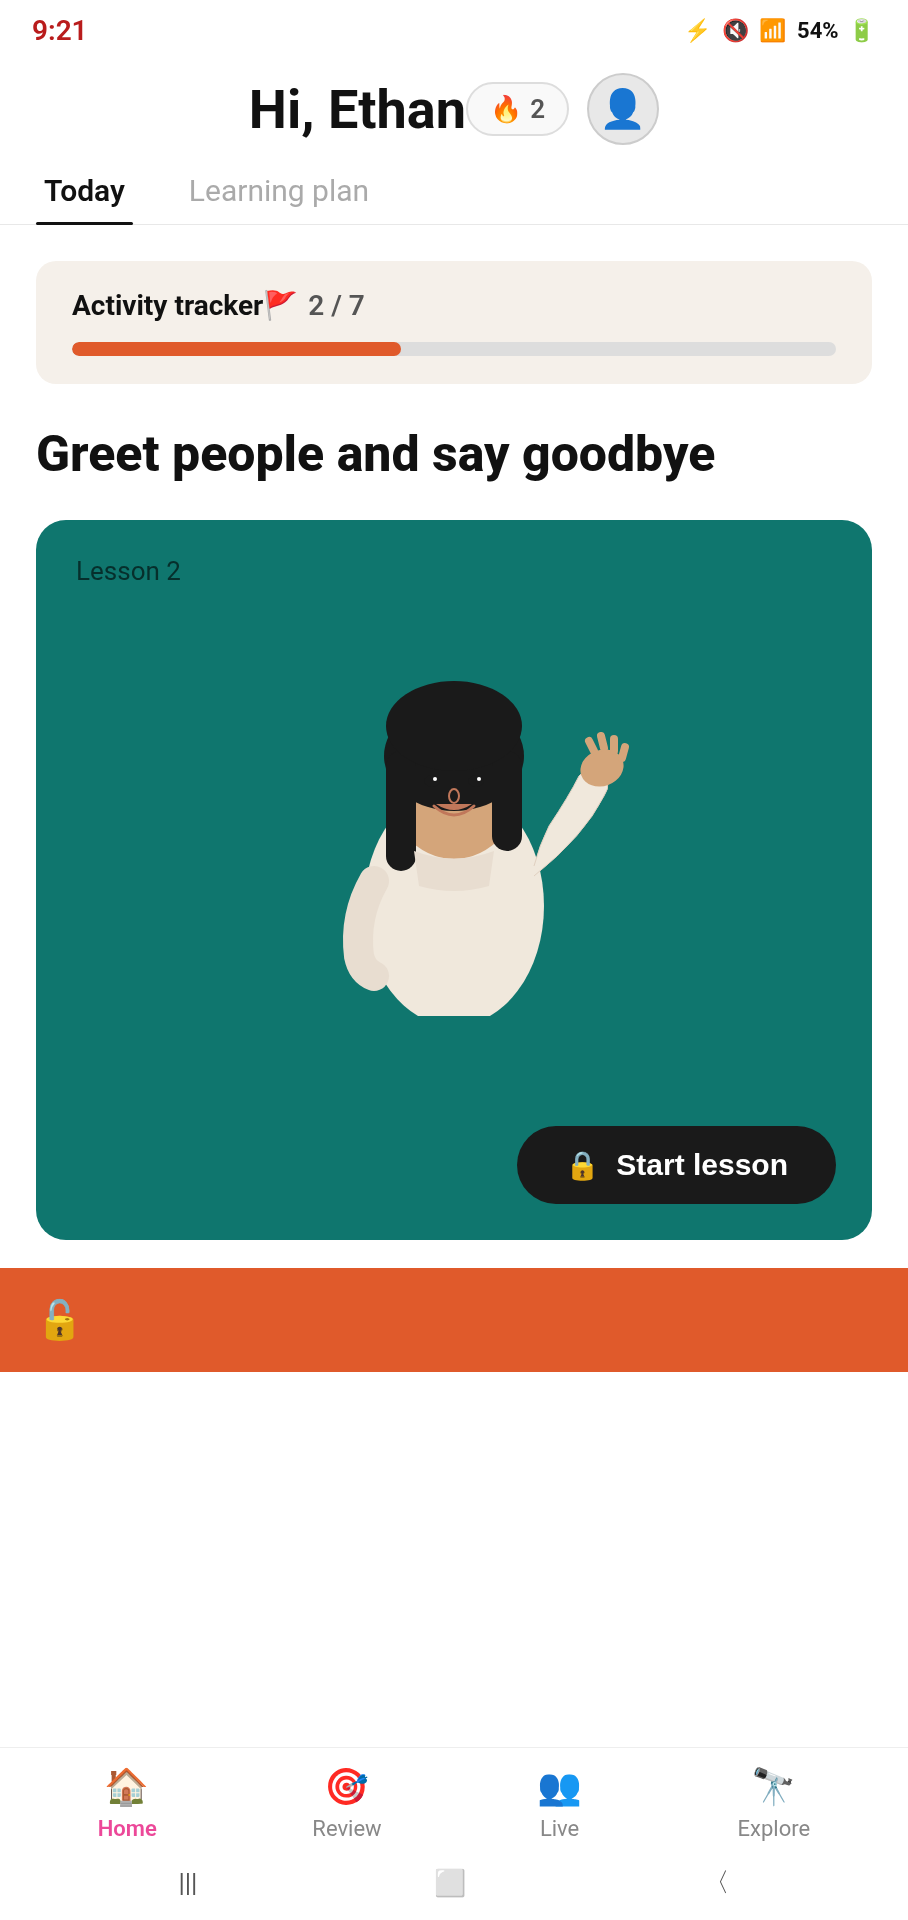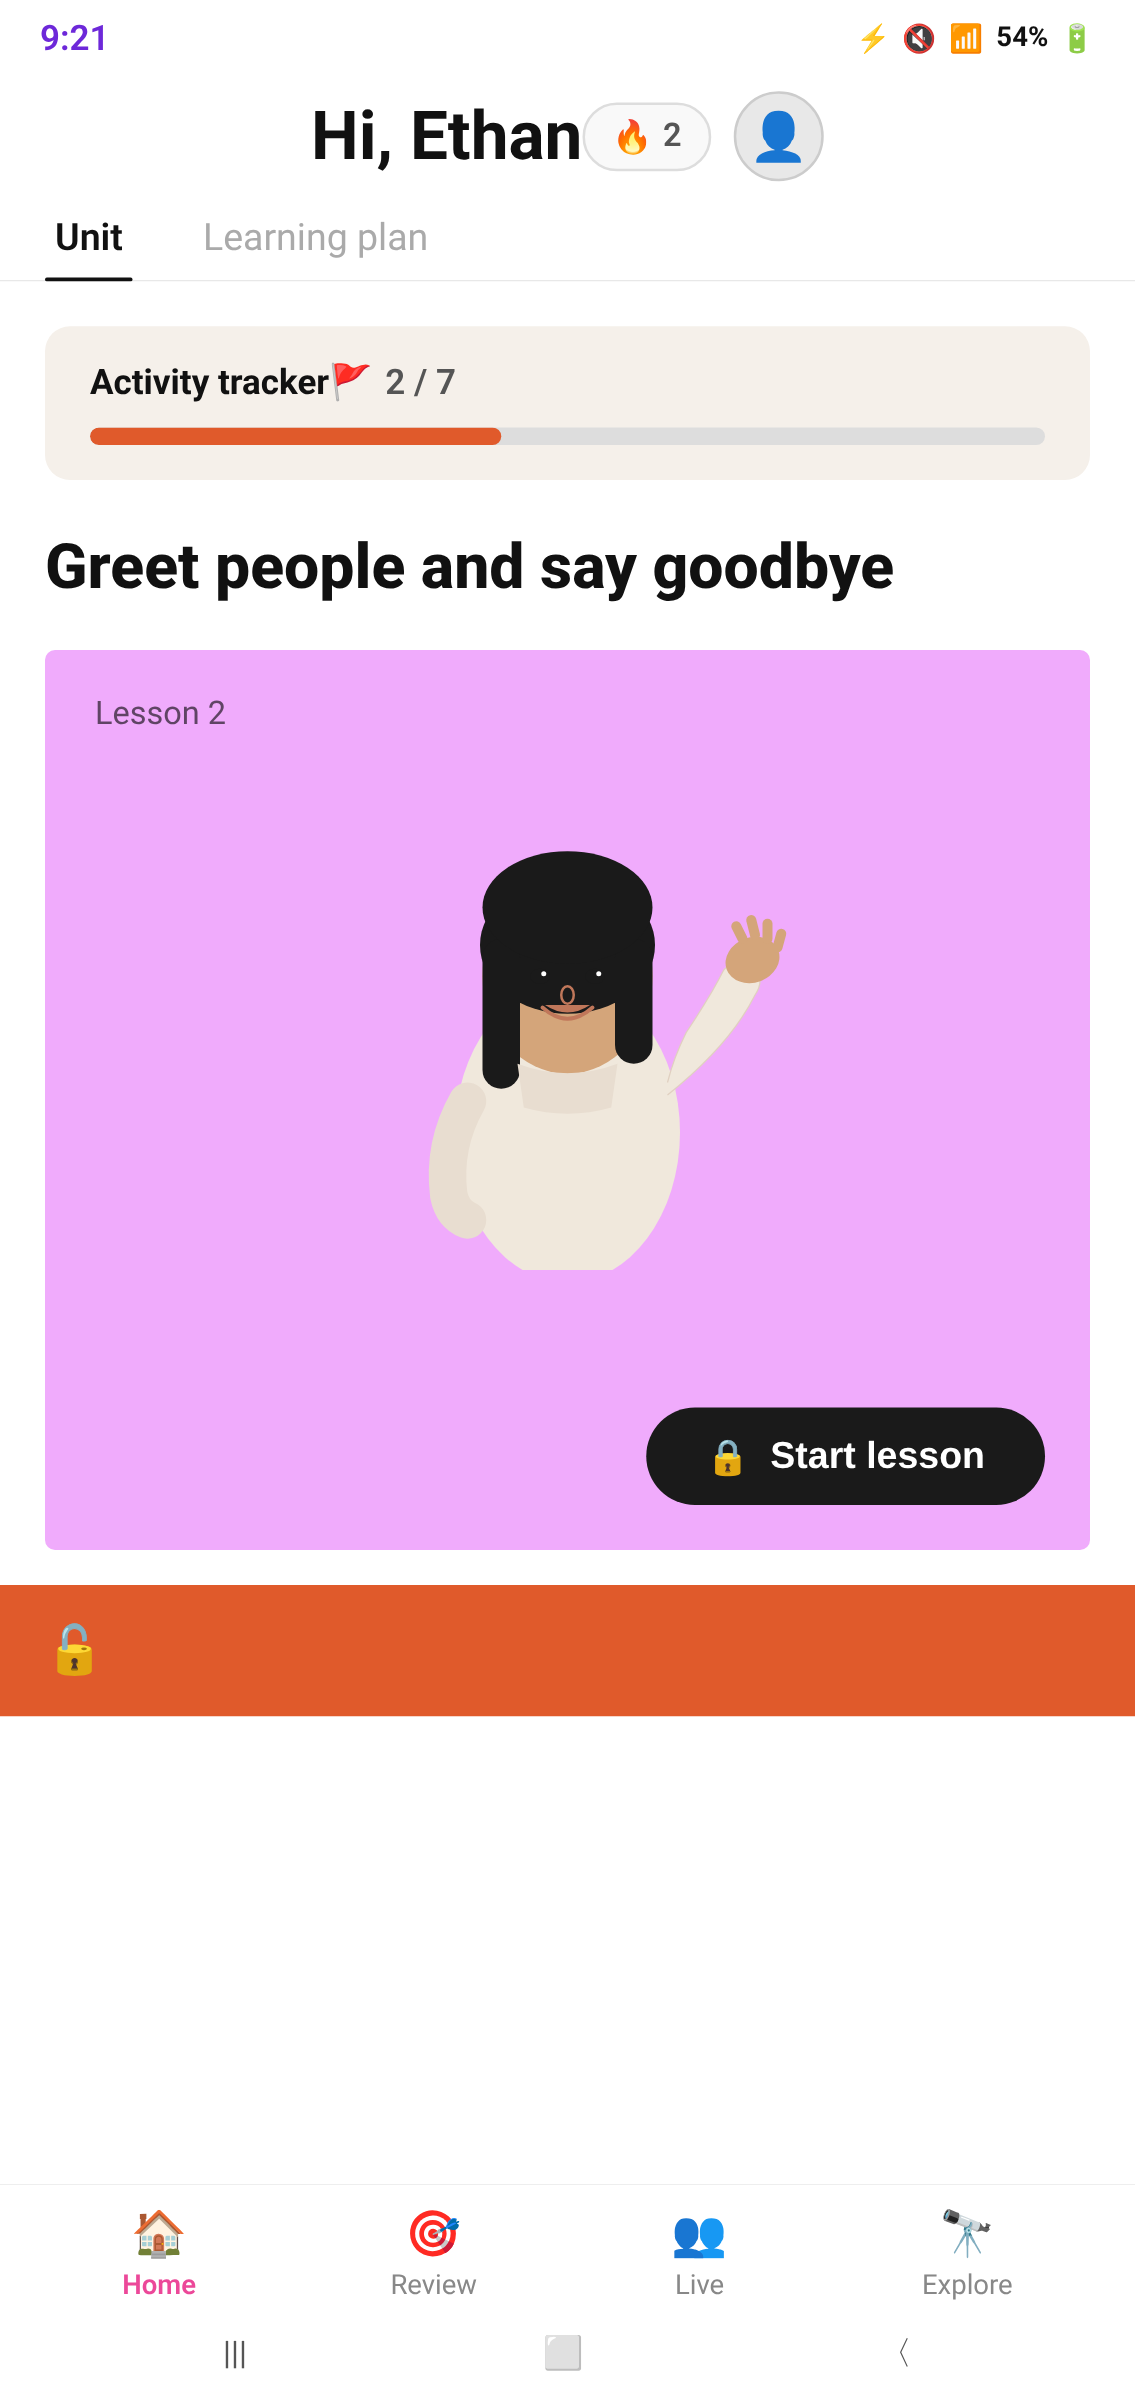--- a/index.html
+++ b/index.html
@@ -17,21 +17,21 @@
     .status-bar {
       display: flex;
       justify-content: space-between;
       align-items: center;
       padding: 14px 32px 10px 32px;
       background: #fff;
     }
     .status-time {
       font-size: 28px;
       font-weight: 600;
-      color: #6d28d9;
+      color: #b91c1c;
     }
     .status-icons {
       display: flex;
       align-items: center;
       gap: 10px;
       font-size: 22px;
       color: #111;
     }
     .battery-text { font-size: 22px; font-weight: 700; }
 
@@ -168,22 +168,22 @@
     .unit-title {
       font-size: 50px;
       font-weight: 800;
       color: #111;
       line-height: 1.2;
     }
 
     
     .lesson-card {
       margin: 28px 36px 0 36px;
-      background: #f0abfc;
-      border-radius: 8px;
+      background: #0f766e;
+      border-radius: 30px;
       overflow: hidden;
       position: relative;
       min-height: 720px;
     }
     .lesson-card-content {
       padding: 36px 40px 0 40px;
     }
     .lesson-number {
       font-size: 26px;
       color: rgba(0,0,0,0.6);
@@ -330,21 +330,21 @@
         <span>2</span>
       </div>
       <button class="avatar-btn">
         <span class="avatar-icon">👤</span>
       </button>
     </div>
   </div>
 
   <div class="tabs">
     <div class="tab active">
-      <span>Unit</span>
+      <span>Today</span>
     </div>
     <div class="tab">
       <span>Learning plan</span>
     </div>
   </div>
 
   <div class="activity-tracker">
     <div class="tracker-header">
       <span class="tracker-title">Activity tracker</span>
       <div class="tracker-score">

